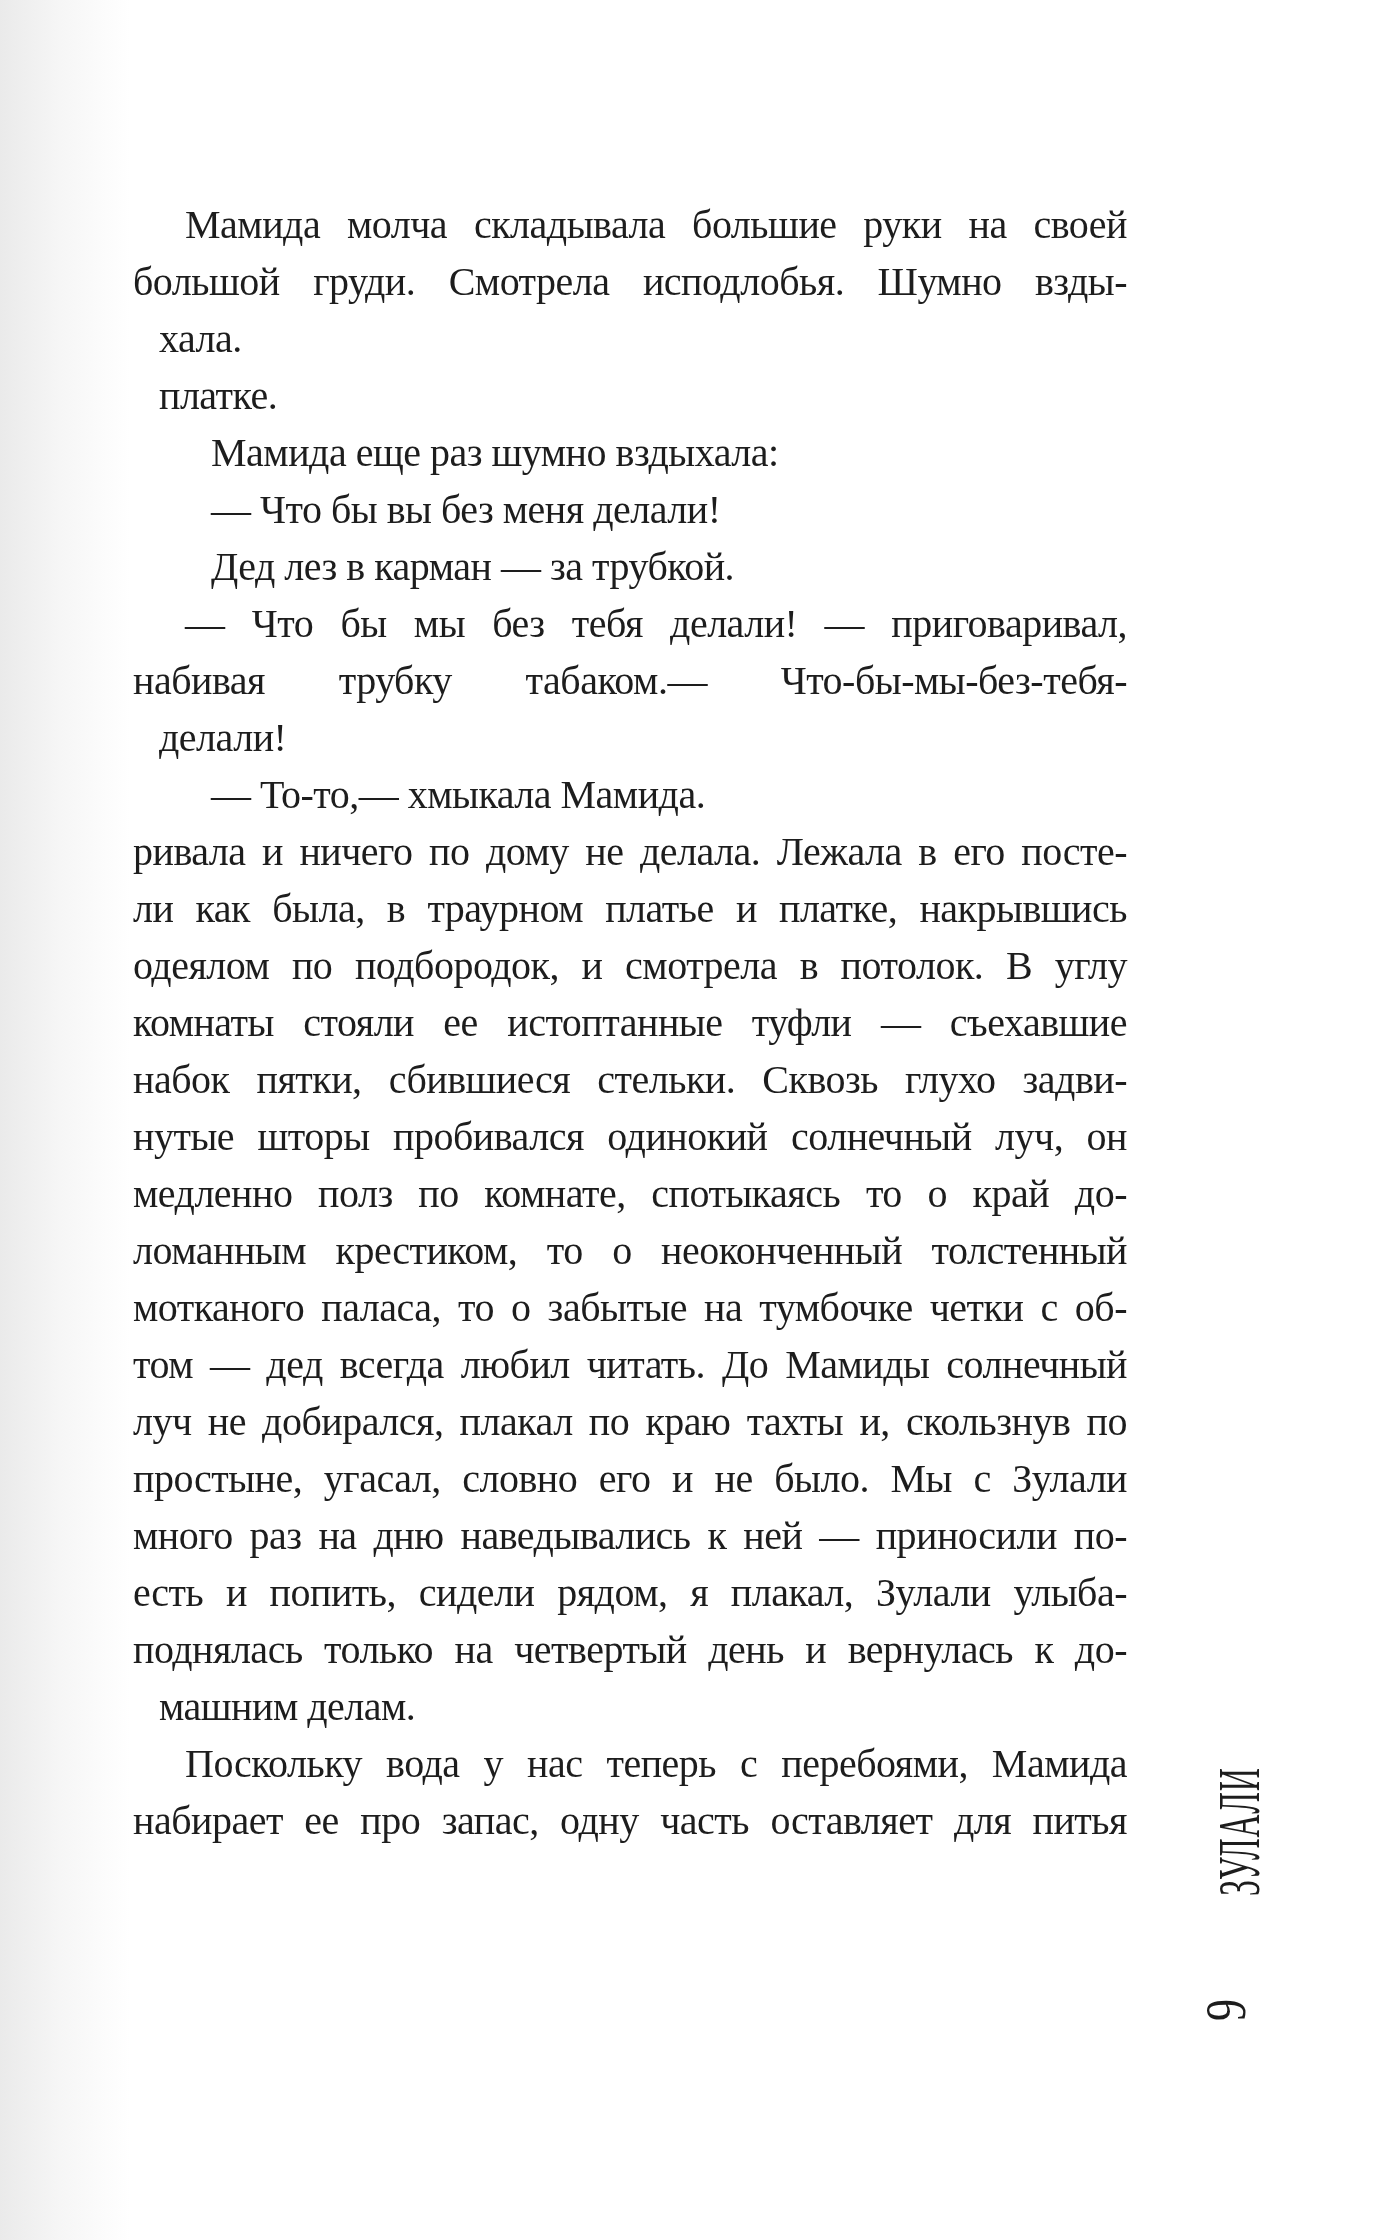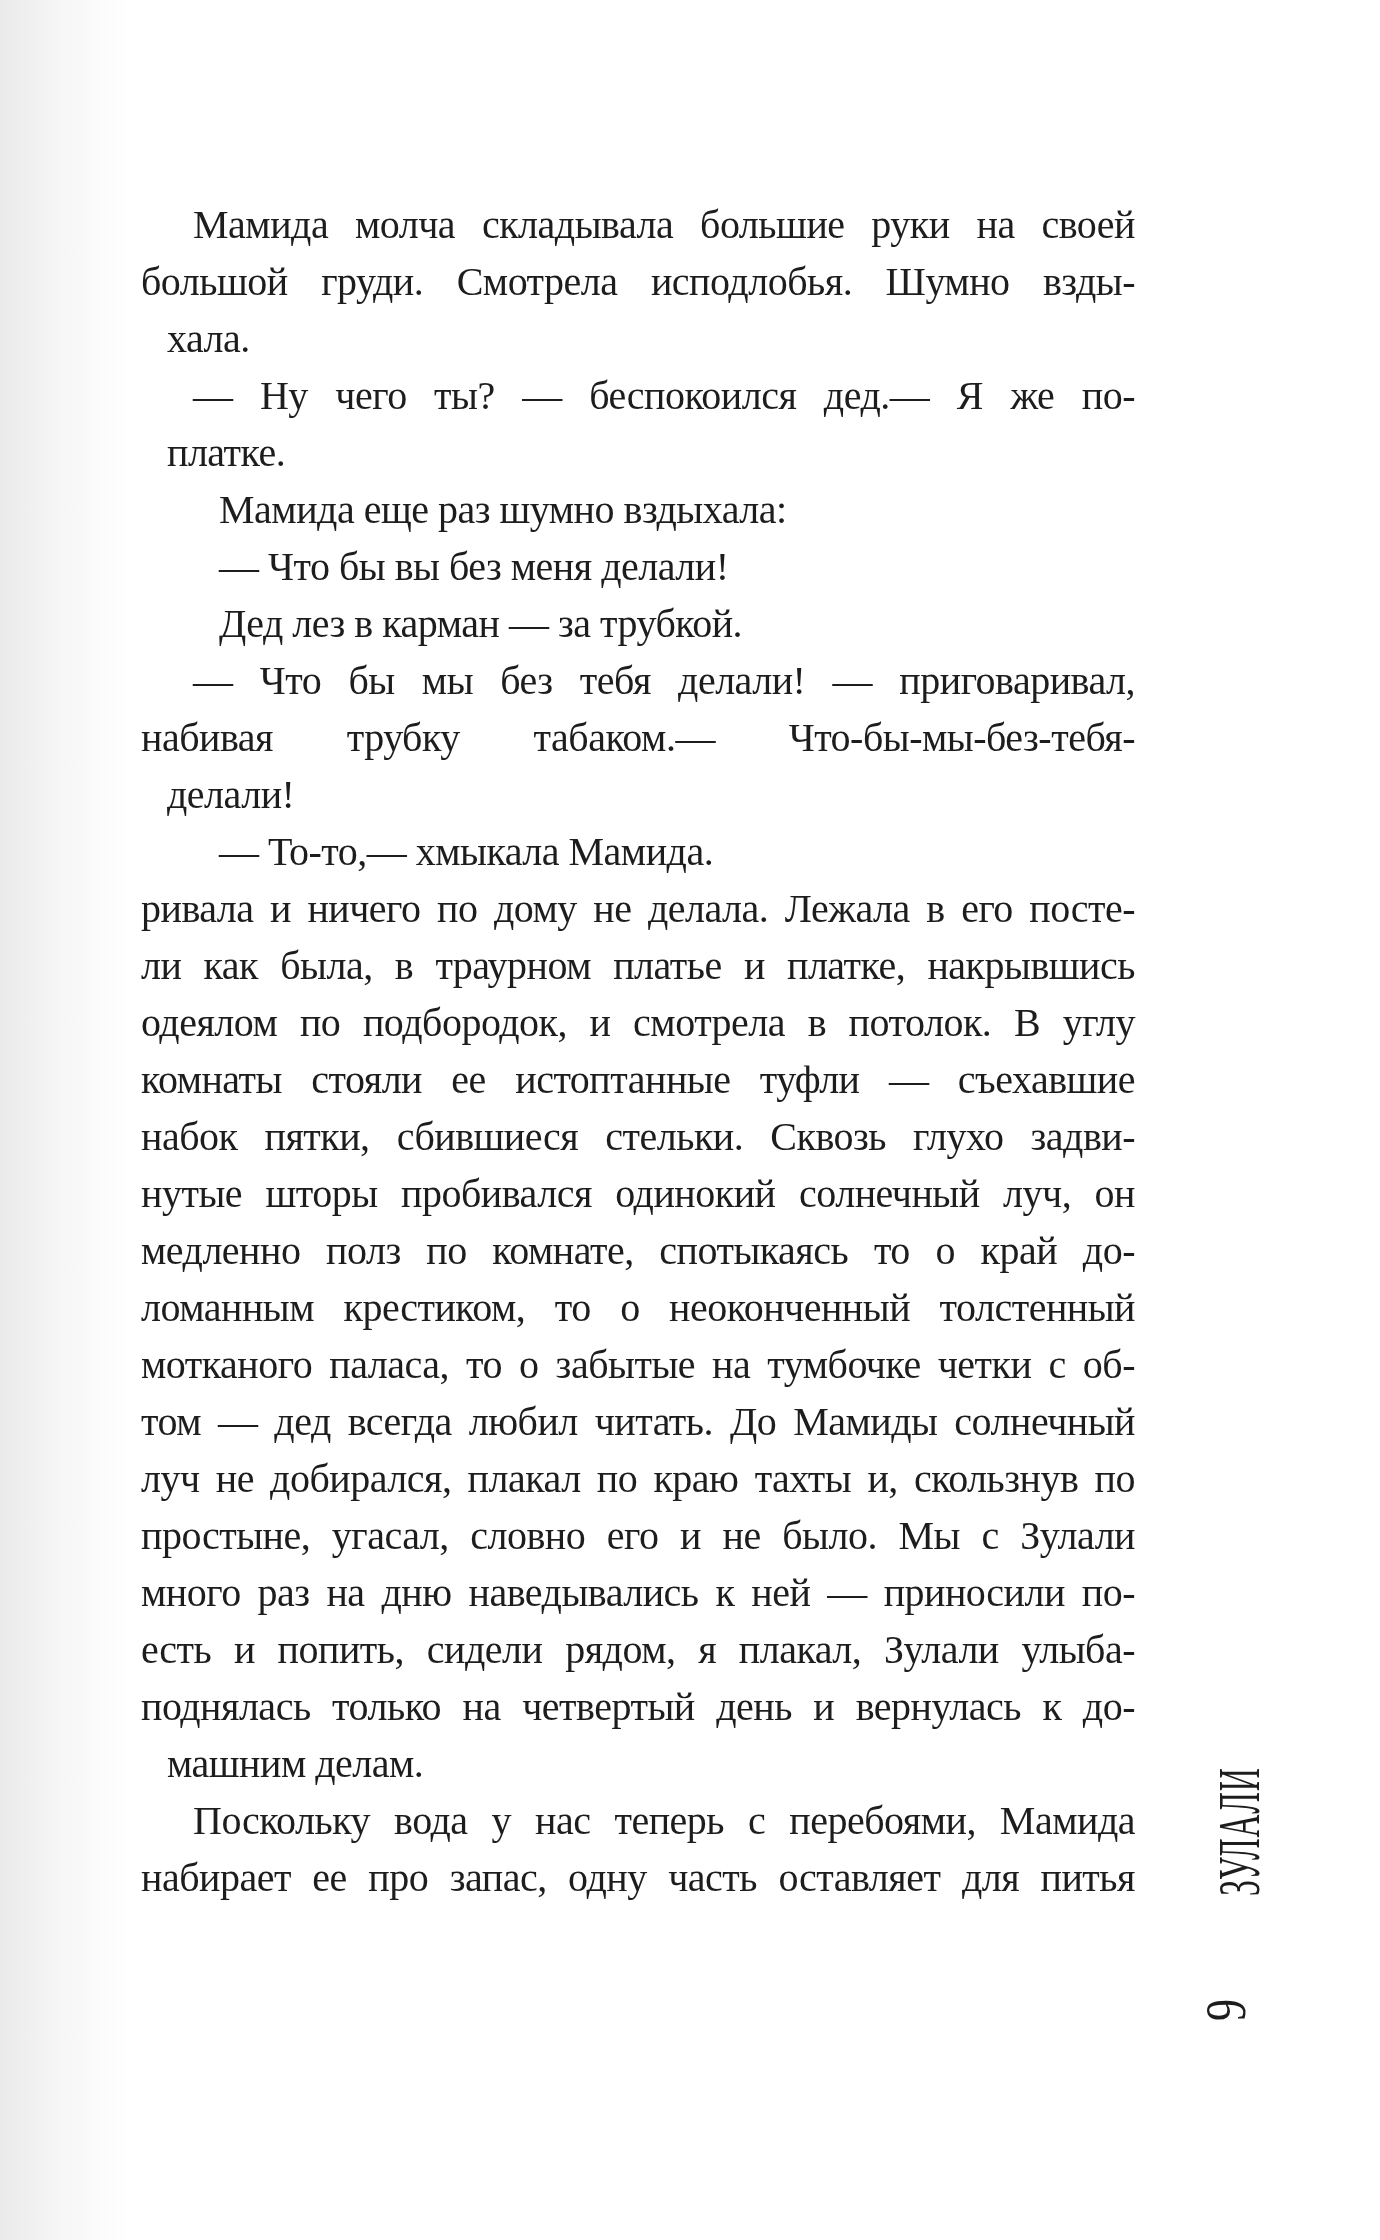--- a/index.html
+++ b/index.html
@@ -24,21 +24,21 @@
     bottom: 0;
     width: 135px;
     background: linear-gradient(to right,
       var(--edge-color, #eaeaea) 0px,
       #f6f6f6 60px,
       #ffffff 130px);
     pointer-events: none;
   }
   .text-block {
     position: absolute;
-    left: 141px;
+    left: 133px;
     top: 196px;
     width: 994px;
   }
   .paragraph {
     margin: 0;
     padding: 0;
   }
   .line {
     font-size: 40px;
     line-height: 57px;
@@ -81,21 +81,20 @@
 <div class="page">
   <div class="edge-shadow"></div>
 
   <main class="text-block" id="text-block">
       <div class="paragraph">
         <div class="line first">Мамида молча складывала большие руки на своей</div>
         <div class="line">большой груди. Смотрела исподлобья. Шумно взды-</div>
         <div class="line last">хала.</div>
       </div>
       <div class="paragraph">
-        <div class="line first">— Ну чего ты? — беспокоился дед.— Я же по-</div>
         <div class="line last">платке.</div>
       </div>
       <div class="paragraph">
         <div class="line first last">Мамида еще раз шумно вздыхала:</div>
       </div>
       <div class="paragraph">
         <div class="line first last">— Что бы вы без меня делали!</div>
       </div>
       <div class="paragraph">
         <div class="line first last">Дед лез в карман — за трубкой.</div>

